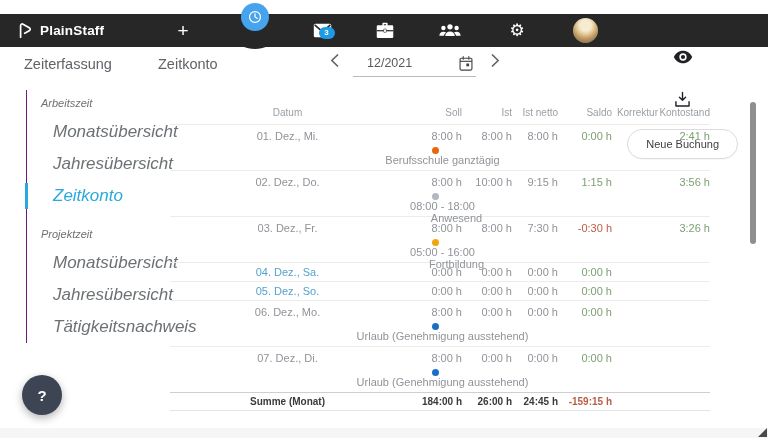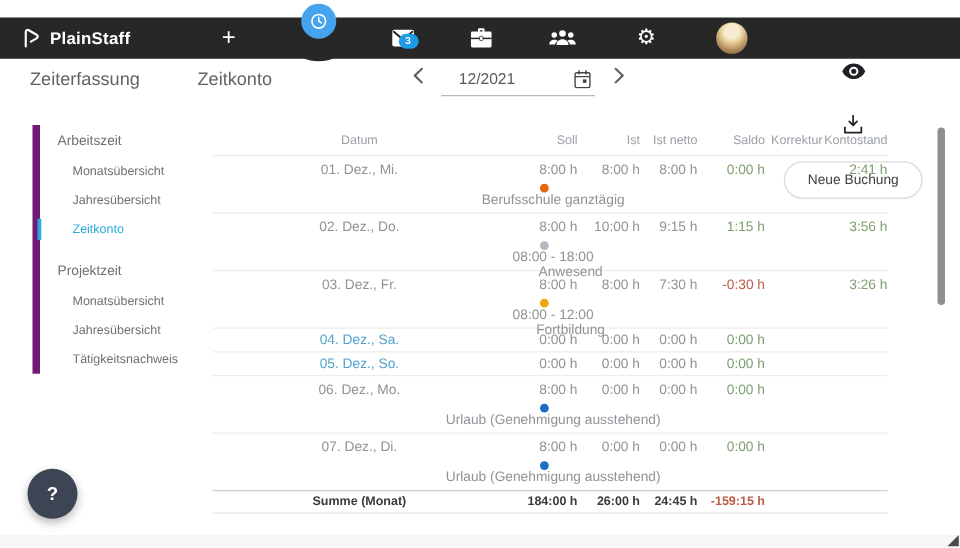--- a/index.html
+++ b/index.html
@@ -19,24 +19,24 @@
   .nav-bump{position:absolute;left:210px;top:33px;width:90px;height:17px;z-index:21;}
   .badge{position:absolute;top:4px;right:-3px;min-width:12px;height:12px;border-radius:7px;background:#1d9be4;
     color:#fff;font-size:8px;line-height:12px;text-align:center;padding:0 2px;font-weight:bold;}
   .gear-glyph{color:#fff;font-size:17px;font-family:"DejaVu Sans",sans-serif;line-height:1;}
   .avatar{width:25px;height:25px;border-radius:50%;
     background:
       radial-gradient(circle at 50% 28%, #f7ecd2 0 26%, #ecd4a4 40%, #d9b47e 58%, #a98a5e 85%, #8a6a45 100%);
     box-shadow:inset 0 -4px 6px rgba(120,90,50,.45);}
   
   .sidebar-title{position:absolute;left:24px;top:56px;font-size:14.5px;color:#5f6468;}
-  .side-menu{position:absolute;left:26px;top:100px;width:132px;border-left:6px solid #701a75;}
+  .side-menu{position:absolute;left:26px;top:90px;width:132px;border-left:1px solid #701a75;font-style:italic;}
   .menu-group-label{padding:7px 0 7px 14px;font-size:11px;color:#6d7174;}
   .menu-group-label.gap-top{margin-top:9px;}
-  .menu-item{padding:6px 0 6px 26px;font-size:10px;color:#6d7174;cursor:pointer;position:relative;}
+  .menu-item{padding:6px 0 6px 26px;font-size:17px;color:#6d7174;cursor:pointer;position:relative;}
   .menu-item.active{color:#29a9dd;}
   .menu-item.active::before{content:"";position:absolute;left:-2px;top:3px;bottom:3px;width:3px;background:#29a9dd;}
   
   .page-title{position:absolute;left:158px;top:56px;font-size:14.5px;color:#5f6468;}
   .period-nav{position:absolute;left:324px;top:50px;height:28px;display:flex;align-items:flex-start;gap:9px;}
   .chev-btn{width:20px;height:20px;display:flex;align-items:center;justify-content:center;cursor:pointer;}
   .date-field{width:106px;height:26px;border-bottom:1px solid #b9b9b9;display:flex;align-items:center;
     justify-content:space-between;padding:0 3px 0 14px;}
   .date-field input{border:none;outline:none;width:56px;font-size:12.5px;color:#5a5a5a;
     font-family:"Liberation Sans",sans-serif;background:transparent;padding:0;}
@@ -247,21 +247,21 @@
           <div class="cell c-datum">03. Dez., Fr.</div>
           <div class="cell c-soll">8:00 h</div>
           <div class="cell c-ist">8:00 h</div>
           <div class="cell c-ist-netto">7:30 h</div>
           <div class="cell c-saldo" style="color: rgb(188, 91, 69);">-0:30 h</div>
           <div class="cell c-korrektur"></div>
           <div class="cell c-kontostand" style="color: rgb(125, 160, 115);">3:26 h</div>
         </div>
         <div class="trow-sub">
           <span class="dot" style="background: rgb(242, 166, 13);"></span>
-          <span class="sub-time">08:00 - 12:00</span>
+          <span class="sub-time">05:00 - 16:00</span>
           <span class="sub-label after-time">Fortbildung</span>
         </div>
       </div>
       <div class="trow weekend">
         <div class="trow-main">
           <div class="cell c-datum" style="color: rgb(84, 163, 205);">04. Dez., Sa.</div>
           <div class="cell c-soll">0:00 h</div>
           <div class="cell c-ist">0:00 h</div>
           <div class="cell c-ist-netto">0:00 h</div>
           <div class="cell c-saldo" style="color: rgb(125, 160, 115);">0:00 h</div>

